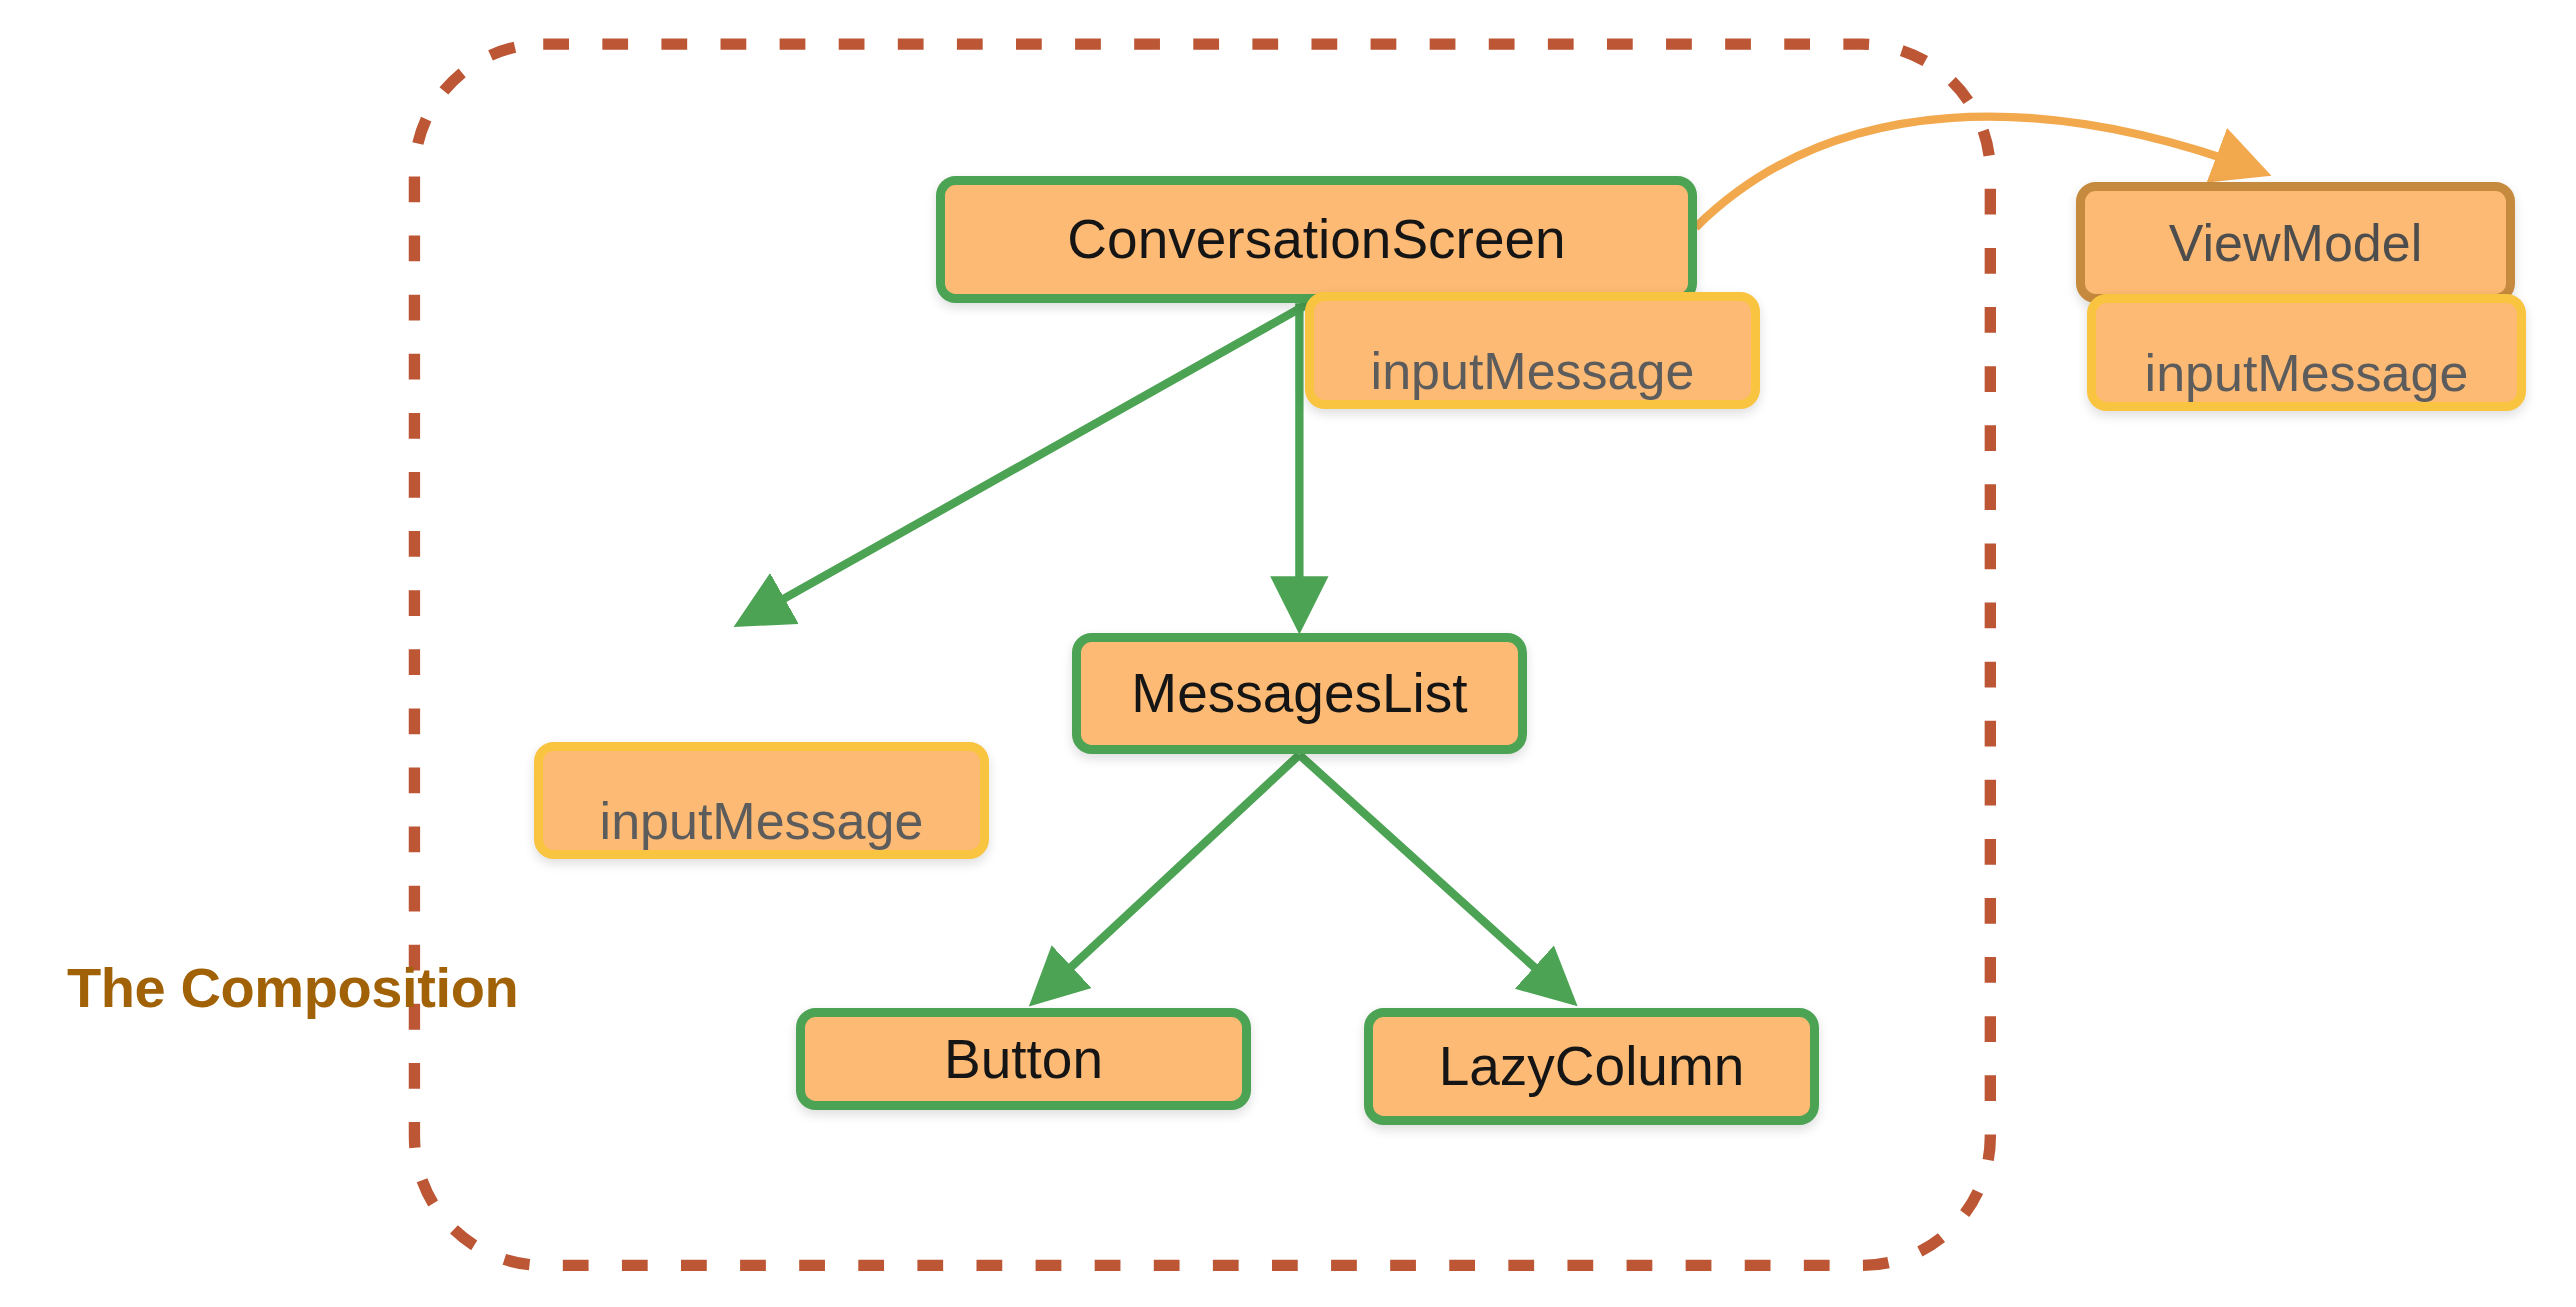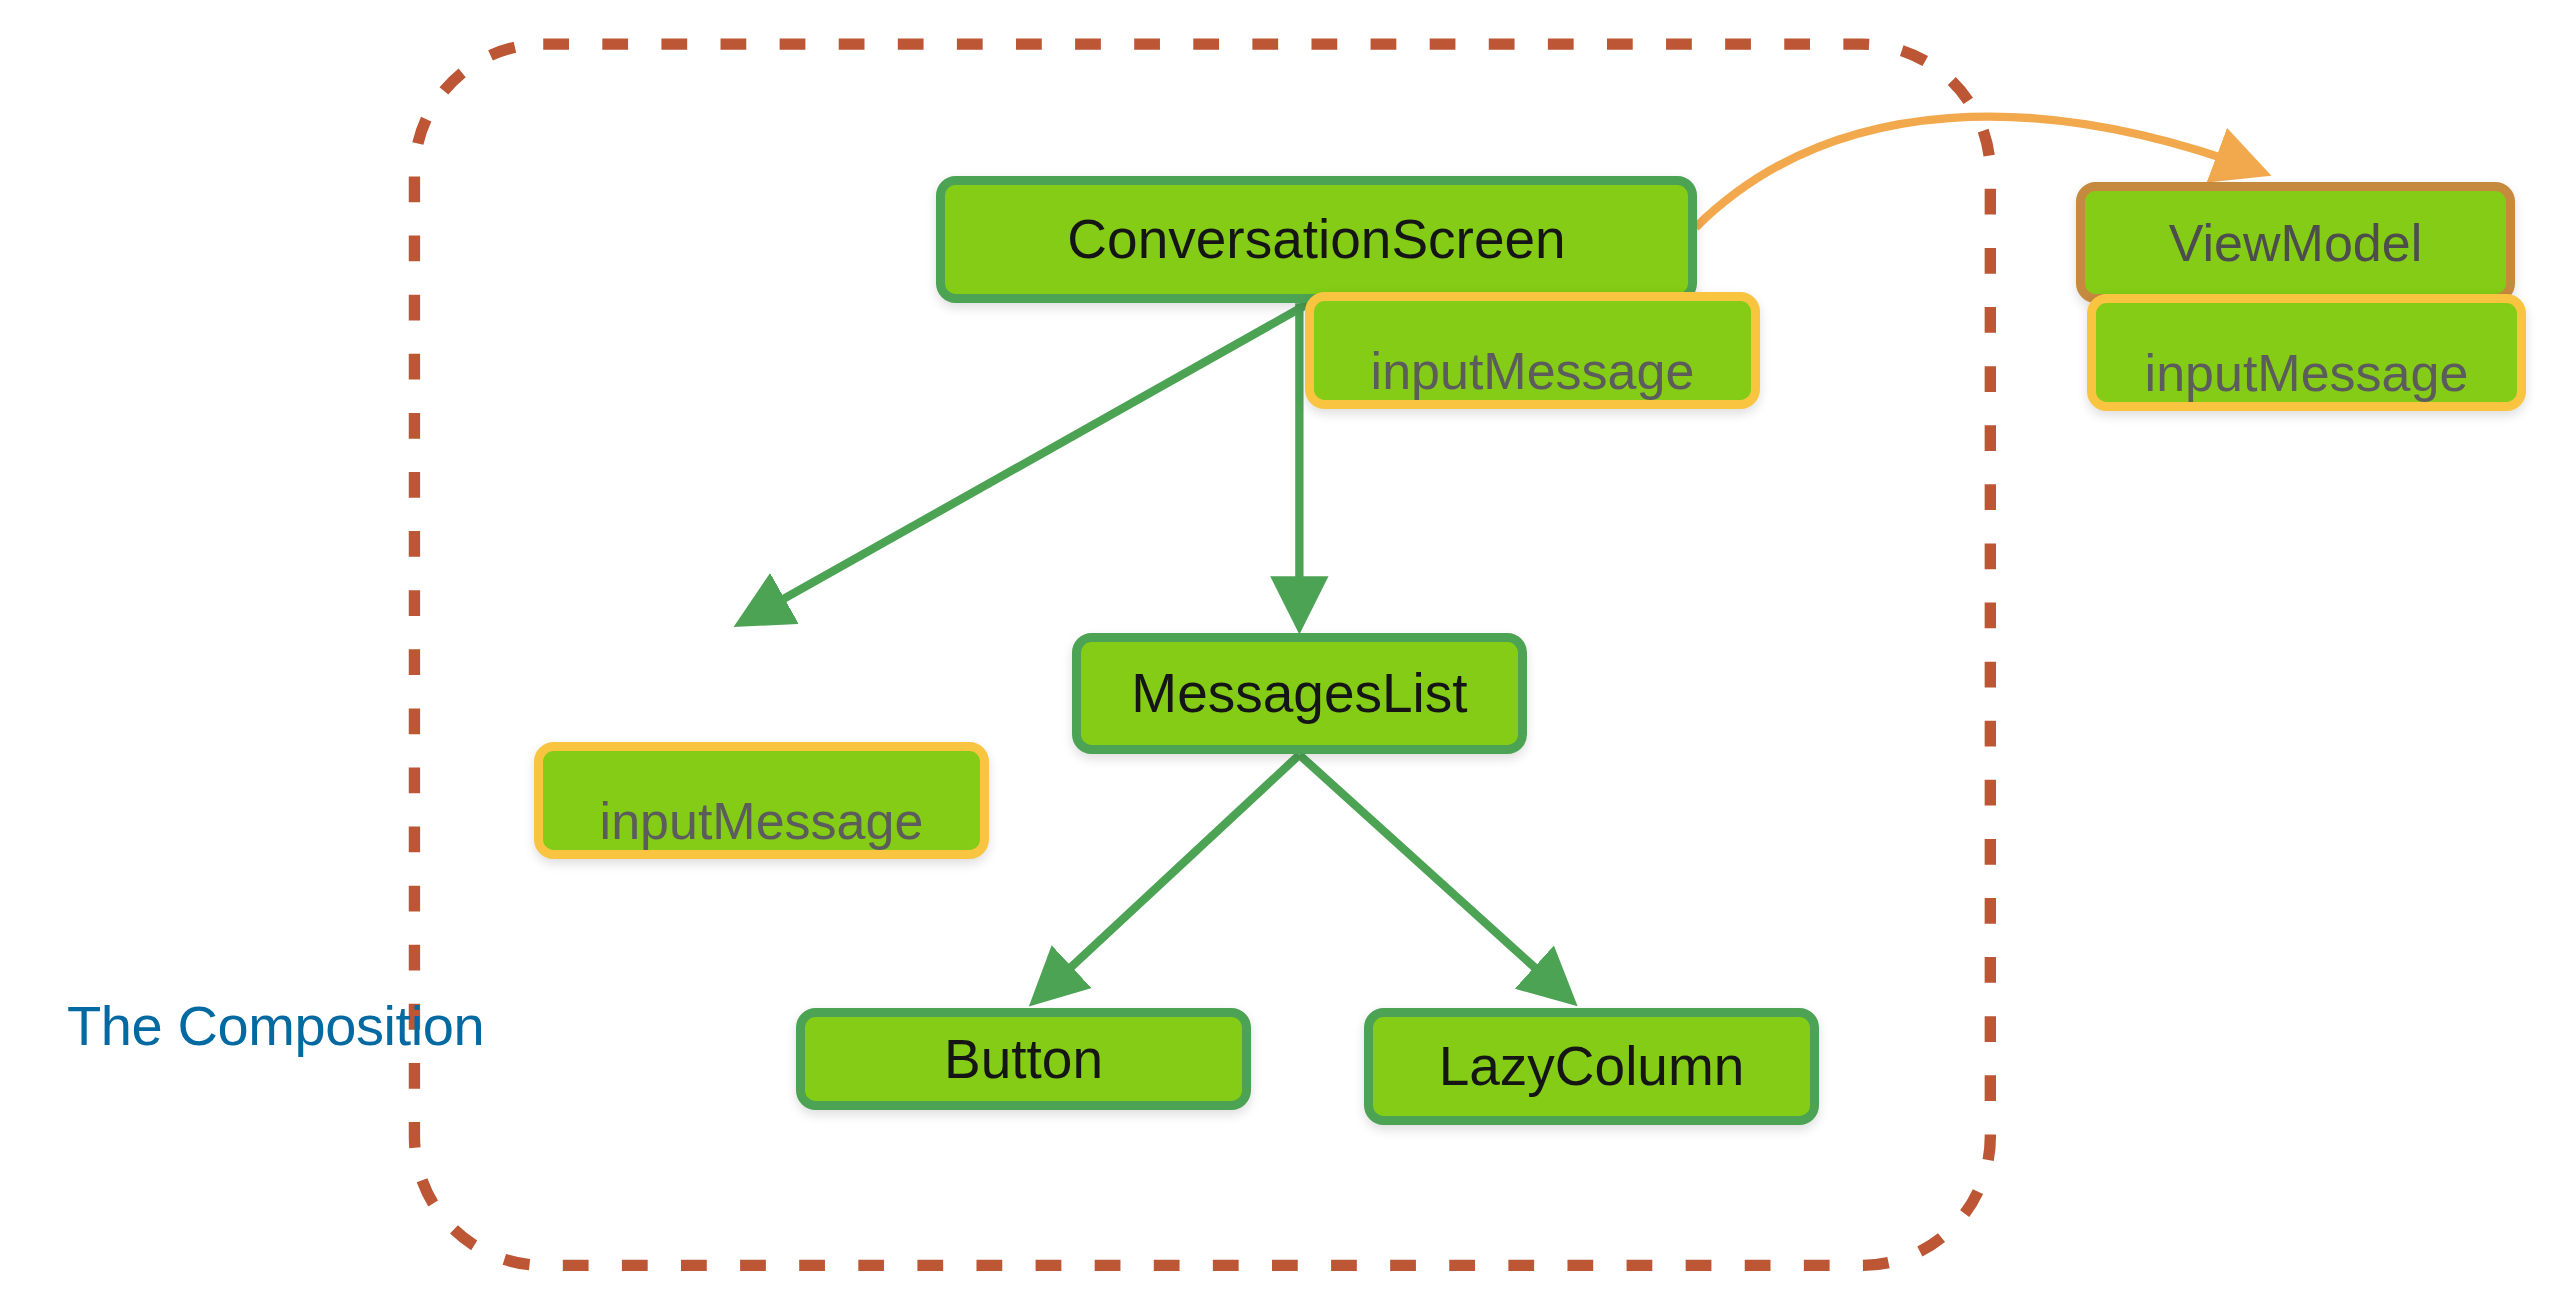--- a/index.html
+++ b/index.html
@@ -26,21 +26,21 @@
     top: 0;
     width: 2576px;
     height: 1308px;
     pointer-events: none;
   }
 
   
   .node {
     position: absolute;
     box-sizing: border-box;
-    background: #84cc16;
+    background: #fdba74;
     display: flex;
     align-items: center;
     justify-content: center;
     border-radius: 19.7px;
     box-shadow: 0 4.5px 10.6px rgba(0,0,0,0.13);
     z-index: 5;
   }
   .node .label {
     white-space: nowrap;
     line-height: 1;
@@ -84,24 +84,24 @@
 
   #node-messageslist        { left: 1072px; top: 633px;  width: 455px;  height: 121px; }
 
   #node-button              { left: 796px; top: 1008px; width: 455px;  height: 102px; }
   #node-lazycolumn          { left: 1364px; top: 1008px; width: 455px;  height: 117px; }
 
   
   #composition-label {
     position: absolute;
     left: 67px;
-    top: 993px;
+    top: 955px;
     font-size: 56px;
-    font-weight: normal;
-    color: #0369a1;
+    font-weight: bold;
+    color: #a16207;
     letter-spacing: -0.4px;
     white-space: nowrap;
     z-index: 7;
   }
 </style>
 </head>
 <body>
 
 <div id="stage">
 

